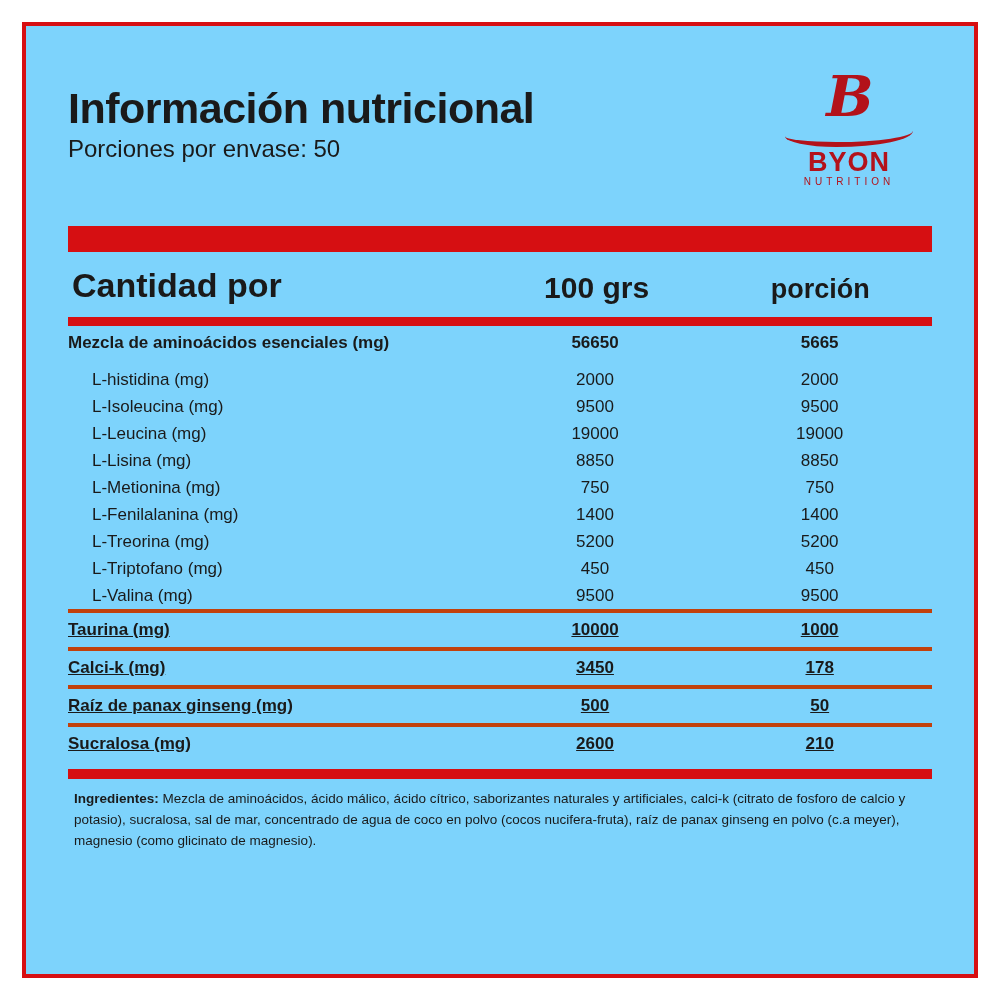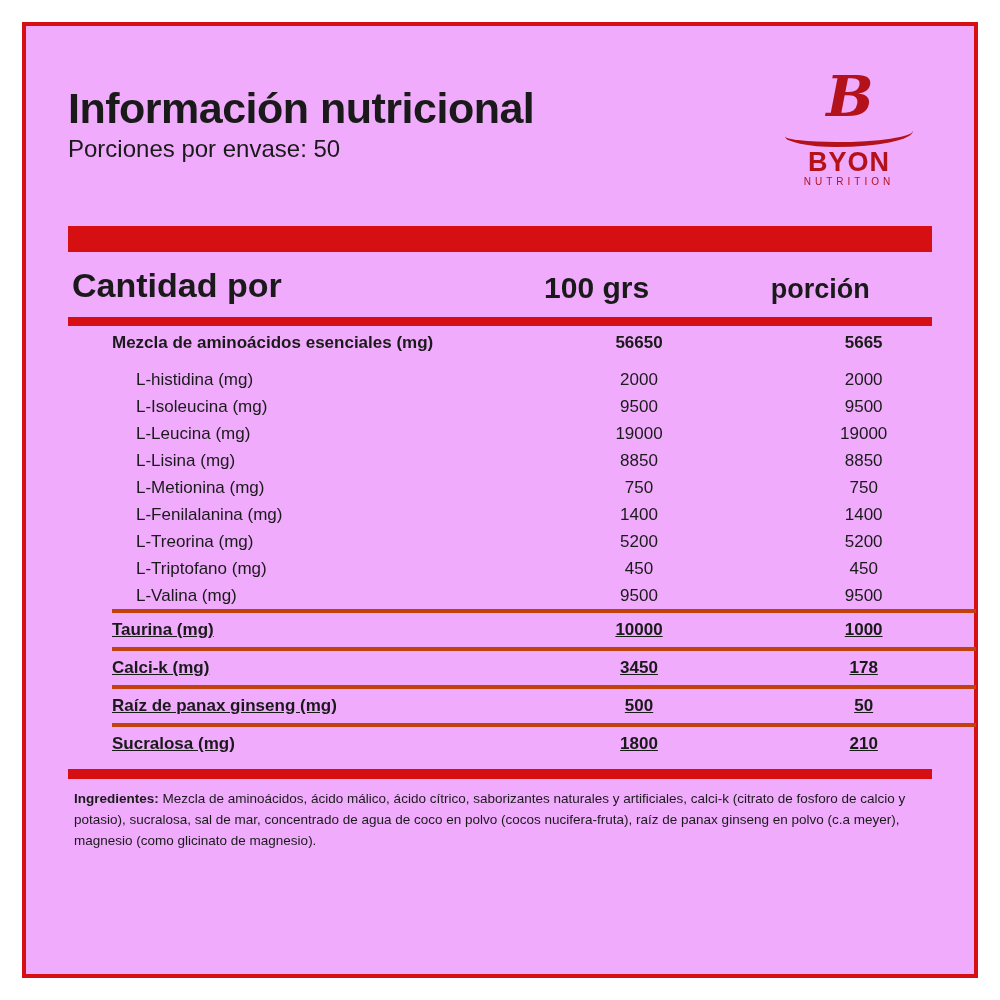--- a/index.html
+++ b/index.html
@@ -15,21 +15,21 @@
     overflow: hidden;
   }
   .panel {
     position: absolute;
     left: 22px;
     top: 22px;
     width: 956px;
     height: 956px;
     box-sizing: border-box;
     border: 4px solid #d60f12;
-    background: #f0abfc;
+    background: #7dd3fc;
   }
   .inner {
     position: absolute;
     left: 42px;
     top: 34px;
     right: 42px;
     bottom: 20px;
   }
   
   .header {
@@ -124,21 +124,20 @@
     width: 26%;
     text-align: center;
     font-size: 27px;
     font-weight: bold;
   }
 
   table.nut {
     width: 100%;
     border-collapse: collapse;
     table-layout: fixed;
-    margin-left: 44px;
   }
   table.nut td {
     vertical-align: middle;
     font-size: 17px;
     padding: 0;
   }
   td.lab {
     width: 48%;
     padding-left: 4px;
   }
@@ -266,21 +265,21 @@
             <td class="v1">3450</td>
             <td class="v2">178</td>
           </tr>
           <tr class="main rule">
             <td class="lab">Raíz de panax ginseng (mg)</td>
             <td class="v1">500</td>
             <td class="v2">50</td>
           </tr>
           <tr class="main rule">
             <td class="lab">Sucralosa (mg)</td>
-            <td class="v1">1800</td>
+            <td class="v1">2600</td>
             <td class="v2">210</td>
           </tr>
         </tbody>
     </table>
 
     <div class="bar-bottom"></div>
 
     <div class="ingredients">
       <b>Ingredientes:</b><span> Mezcla de aminoácidos, ácido málico, ácido cítrico, saborizantes naturales y artificiales, calci-k (citrato de fosforo de calcio y potasio), sucralosa, sal de mar, concentrado de agua de coco en polvo (cocos nucifera-fruta), raíz de panax ginseng en polvo (c.a meyer), magnesio (como glicinato de magnesio).</span>
     </div>

